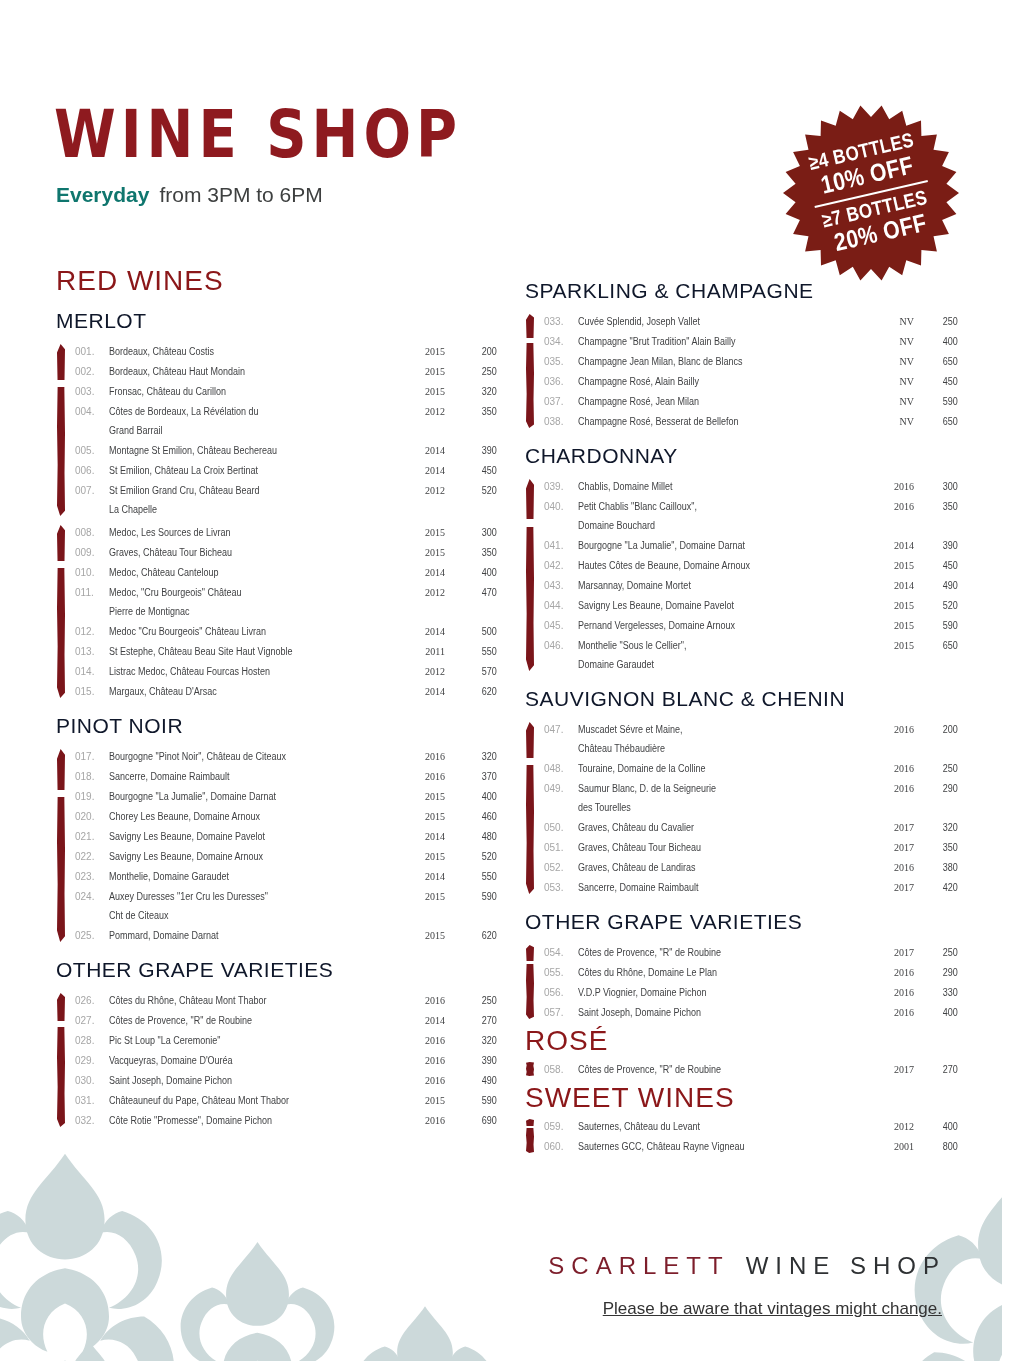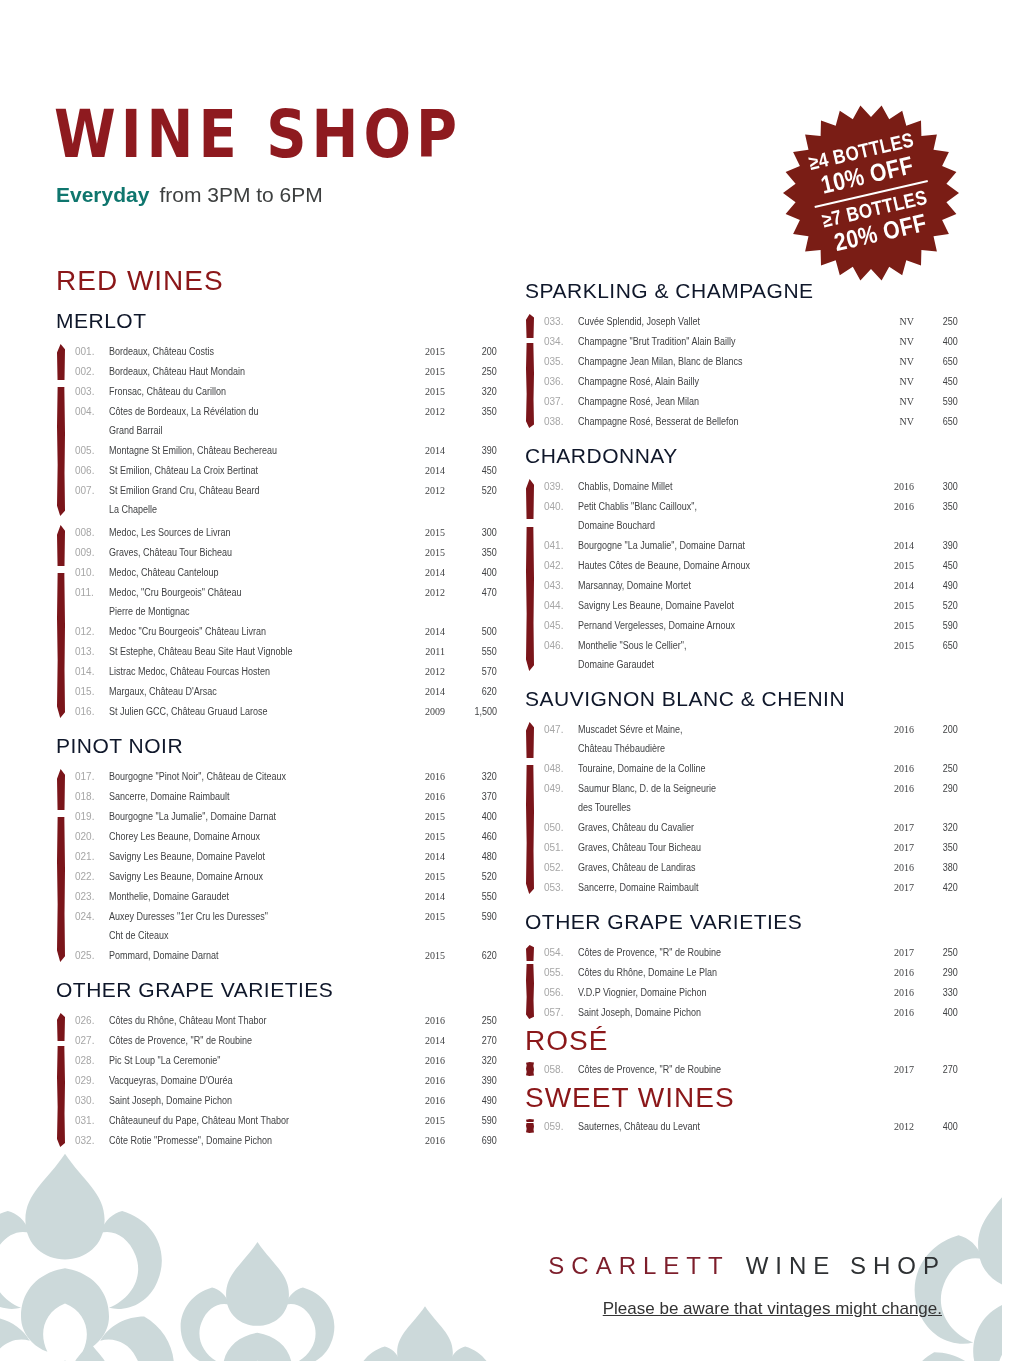--- a/index.html
+++ b/index.html
@@ -233,28 +233,20 @@
               <span class="pr"><b>570</b></span>
             </div>
             <div class="row">
               <span class="no">015.</span>
               <span class="nm">
                 <div>Margaux, Château D'Arsac</div>
               </span>
               <span class="yr">2014</span>
               <span class="pr"><b>620</b></span>
             </div>
-            <div class="row">
-              <span class="no">016.</span>
-              <span class="nm">
-                <div>St Julien GCC, Château Gruaud Larose</div>
-              </span>
-              <span class="yr">2009</span>
-              <span class="pr"><b>1,500</b></span>
-            </div>
           </div>
         </div>
         <div class="section">
           <div class="sub-heading">PINOT NOIR</div>
           <div class="items">
             <div class="stripe"></div>
             <div class="row">
               <span class="no">017.</span>
               <span class="nm">
                 <div>Bourgogne "Pinot Noir", Château de Citeaux</div>
@@ -646,20 +638,28 @@
           <div class="items">
             <div class="stripe"></div>
             <div class="row">
               <span class="no">059.</span>
               <span class="nm">
                 <div>Sauternes, Château du Levant</div>
               </span>
               <span class="yr">2012</span>
               <span class="pr"><b>400</b></span>
             </div>
+            <div class="row">
+              <span class="no">060.</span>
+              <span class="nm">
+                <div>Sauternes GCC, Château Rayne Vigneau</div>
+              </span>
+              <span class="yr">2001</span>
+              <span class="pr"><b>800</b></span>
+            </div>
           </div>
         </div>
       </div>
     </div>
 
   <div class="brand">
     <span class="red">SCARLETT</span><span>WINE SHOP</span>
   </div>
   <div class="note">Please be aware that vintages might change.</div>
 

